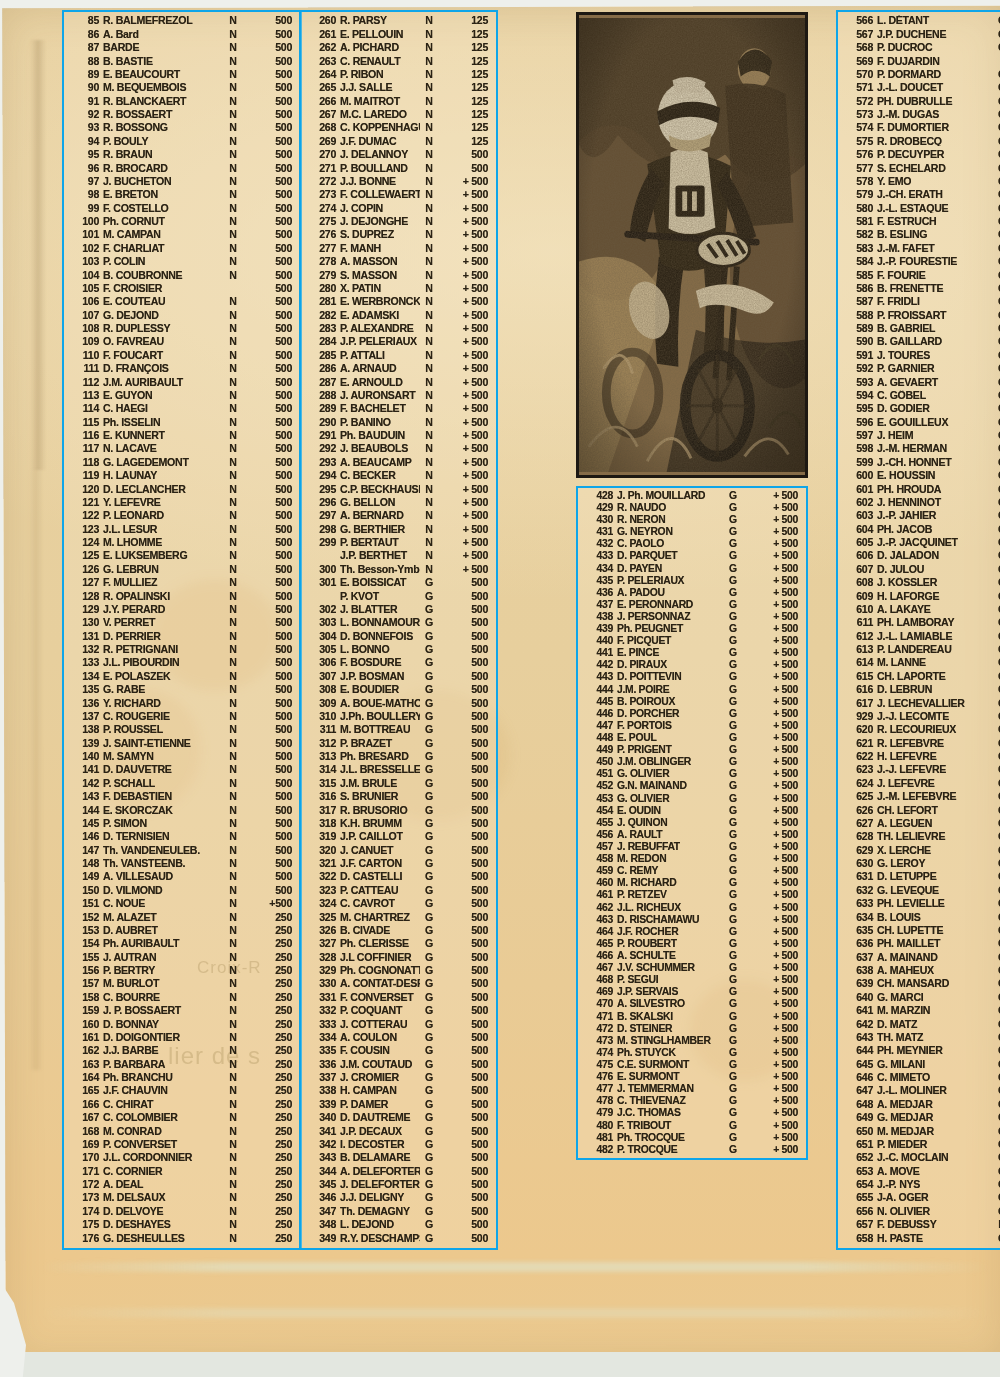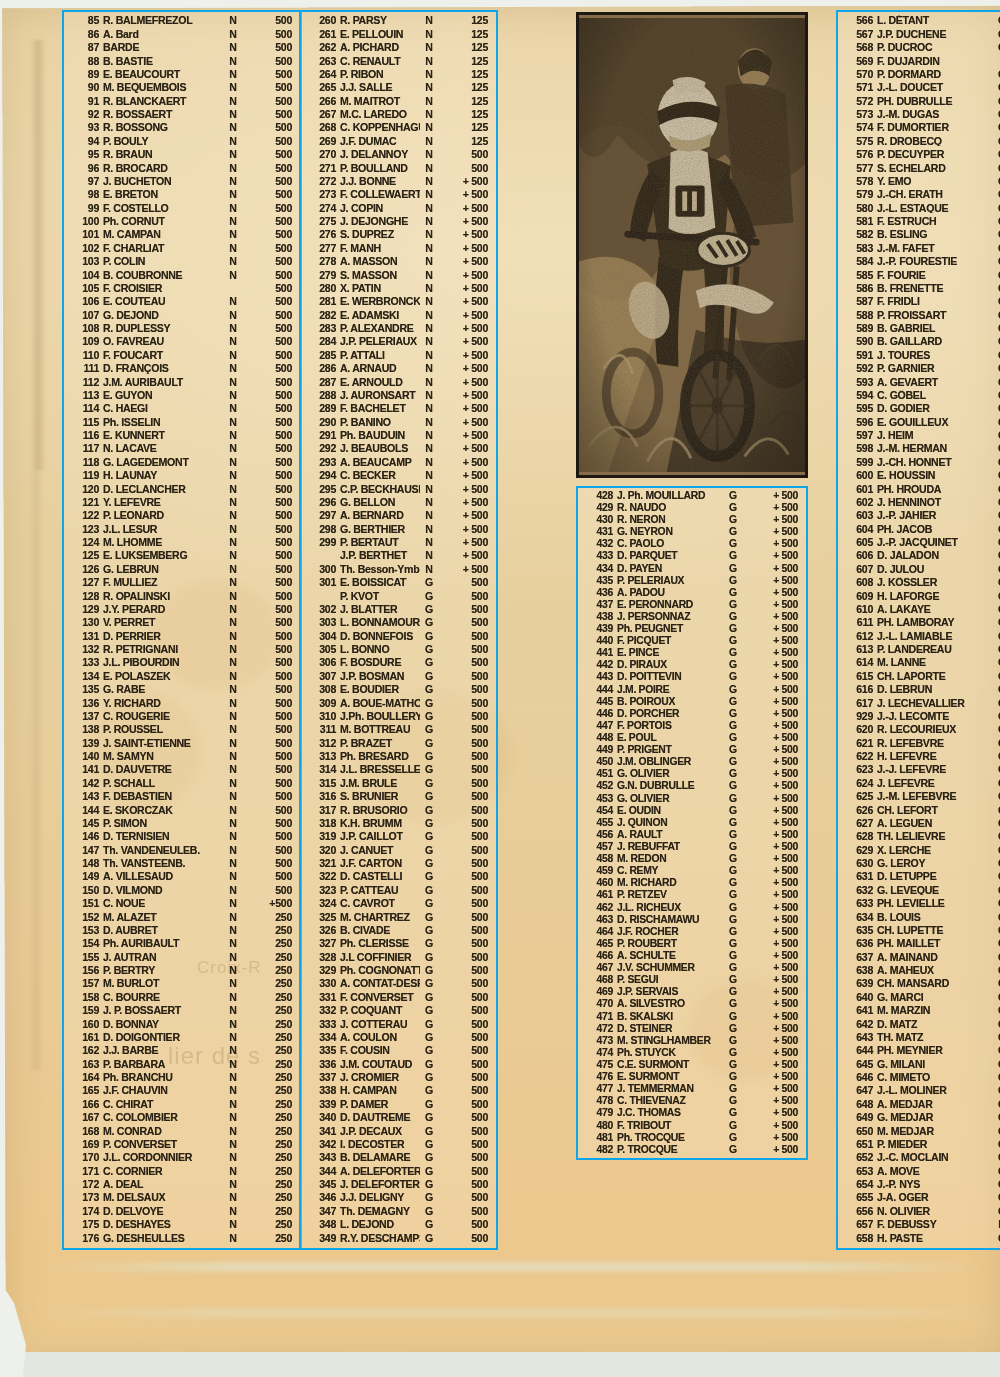--- a/index.html
+++ b/index.html
@@ -1396,21 +1396,21 @@
         <span class="val">+ 500</span>
       </div>
       <div class="row">
         <span class="num">451</span>
         <span class="name">G. OLIVIER</span>
         <span class="cls">G</span>
         <span class="val">+ 500</span>
       </div>
       <div class="row">
         <span class="num">452</span>
-        <span class="name">G.N. DUBRULLE</span>
+        <span class="name">G.N. MAINAND</span>
         <span class="cls">G</span>
         <span class="val">+ 500</span>
       </div>
       <div class="row">
         <span class="num">453</span>
         <span class="name">G. OLIVIER</span>
         <span class="cls">G</span>
         <span class="val">+ 500</span>
       </div>
       <div class="row">

